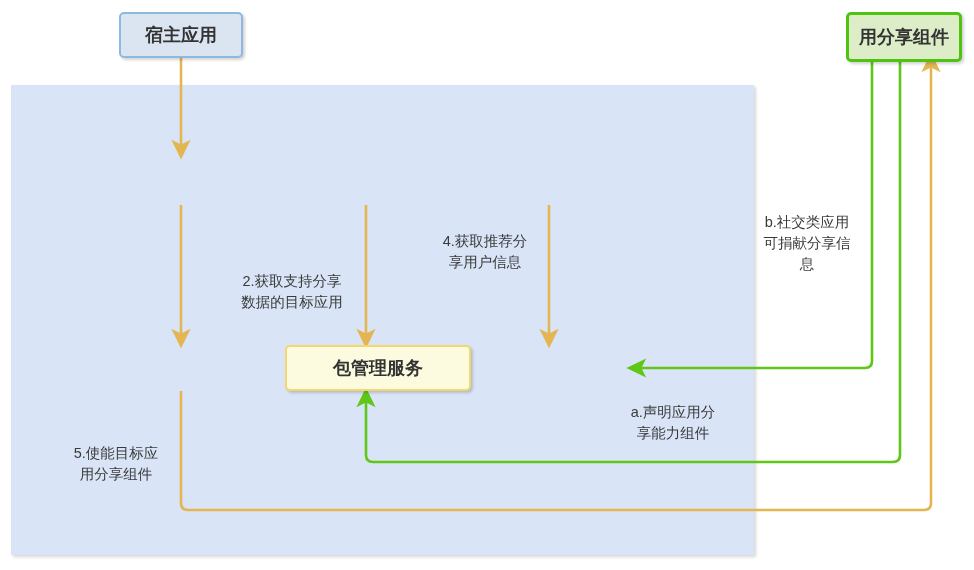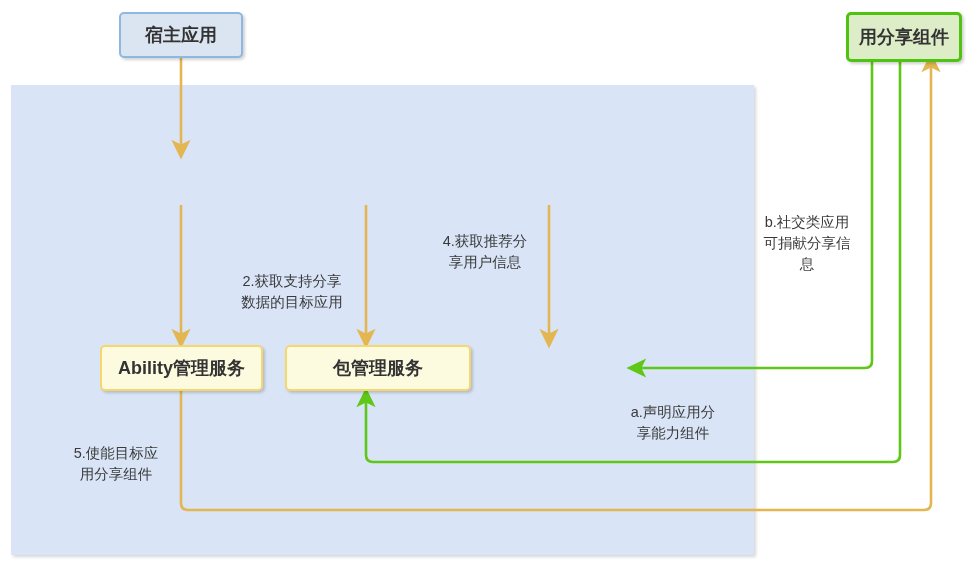--- a/index.html
+++ b/index.html
@@ -104,23 +104,20 @@
 
   <div class="node node-host" style="left:119px; top:12px; width:124px; height:46px;">
     <span>宿主应用</span>
   </div>
 
   <div class="node node-target" style="left:846px; top:12px; width:116px; height:50px;">
     <span>用分享组件</span>
   </div>
 
 
-  <div class="node node-service" style="left:100px; top:345px; width:163px; height:46px;">
-    <span>Ability管理服务</span>
-  </div>
 
   <div class="node node-service" style="left:285px; top:345px; width:186px; height:46px;">
     <span>包管理服务</span>
   </div>
 
 
 
 
   <div class="edge-label" style="left:222px; top:231px; width:140px;margin-top:40px;">2.获取支持分享
 数据的目标应用</div>

